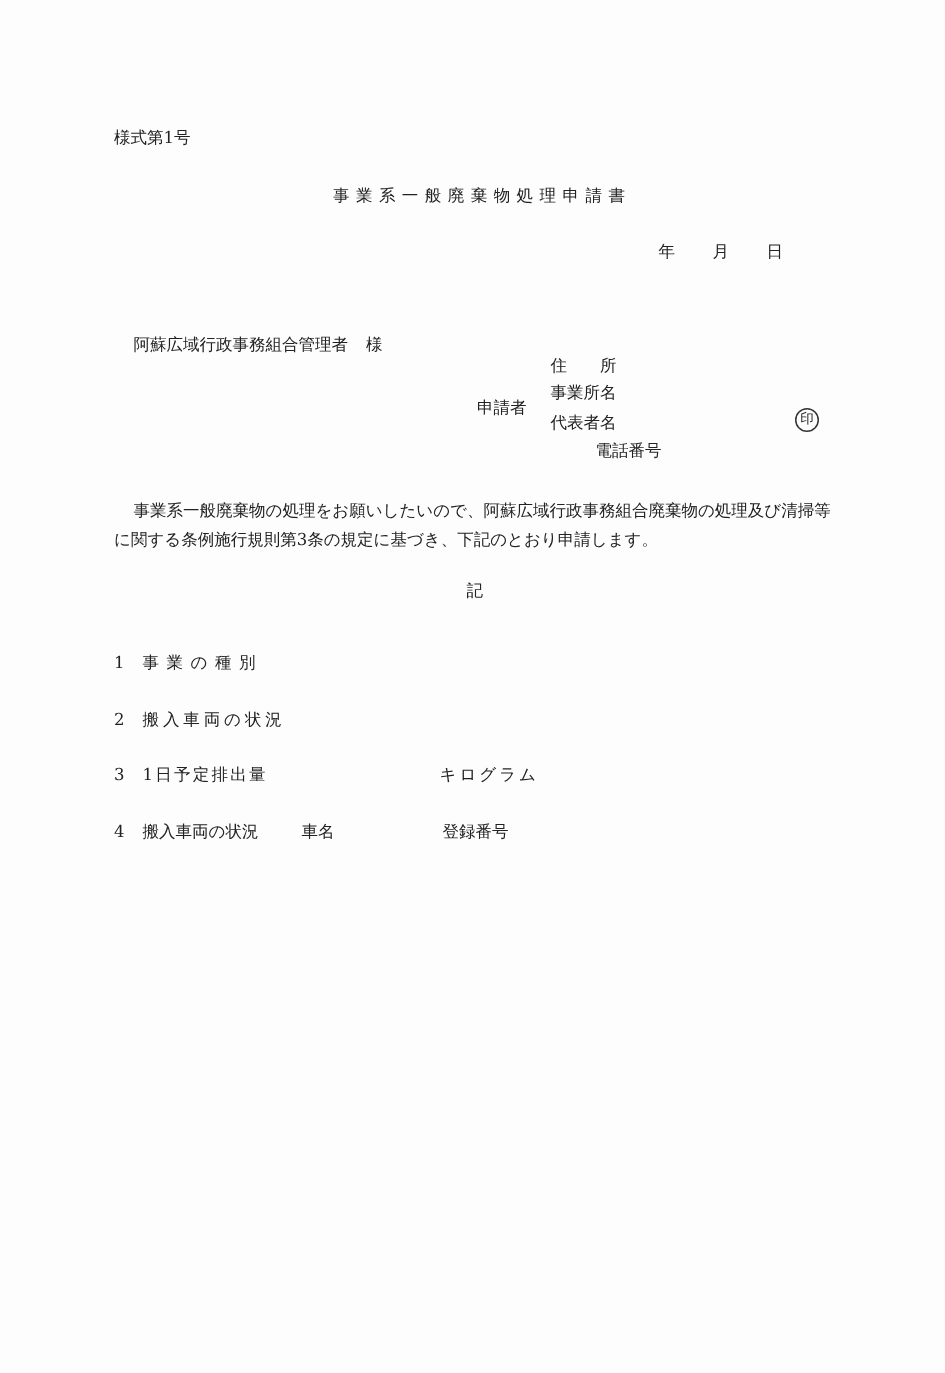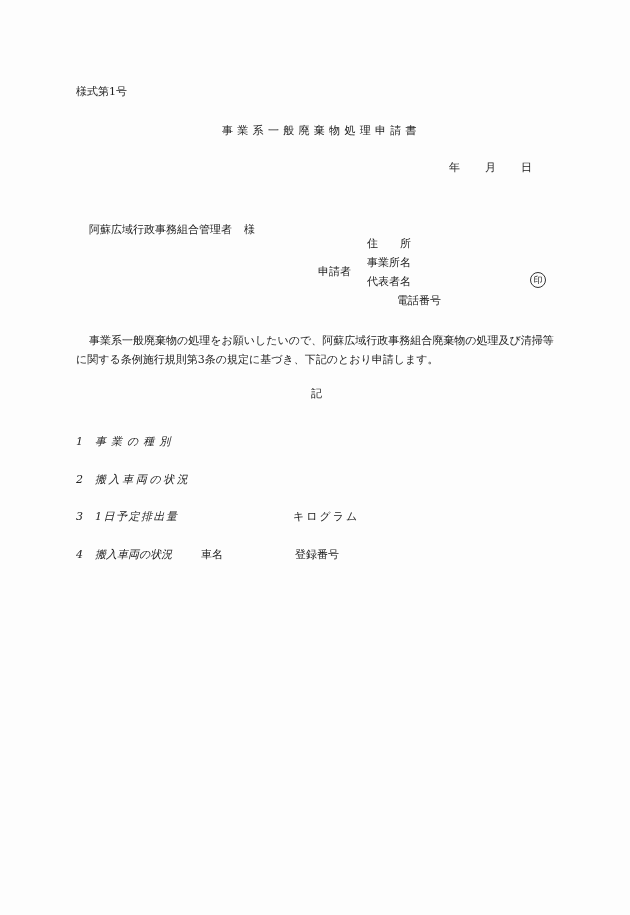--- a/index.html
+++ b/index.html
@@ -19,21 +19,21 @@
     }
     .abs {
       position: absolute;
       white-space: nowrap;
     }
     .form-number { left: 76px; top: 86px; }
     .doc-title {
       left: 222px; top: 125px;
       letter-spacing: 4.3px;
     }
-    .date-line { left: 449px; top: 162px; }
+    .date-line { left: 439px; top: 162px; }
     .date-line span { display: inline-block; }
     .date-line .gap { width: 25px; }
     .addressee { left: 89px; top: 200px; margin-top: 24px; }
     .addressee .honorific { margin-left: 12px; }
 
     .applicant-label { left: 318px; top: 238px; margin-top: 28px; }
     .applicant-field { left: 367px; }
     .f-address { top: 238px; }
     .f-address .sp { display: inline-block; width: 22px; }
     .f-office { top: 257px; font-family: Liberation Serif, serif; }
@@ -51,21 +51,21 @@
 
     .body-text {
       left: 76px; top: 331px;
       width: 484px;
       white-space: normal;
       line-height: 19px;
       text-indent: 13px;
     }
     .ki { left: 311px; top: 388px; }
 
-    .item { left: 76px; font-style: italic; }
+    .item { left: 76px; }
     .item .num { display: inline-block; width: 19px; }
     .item1 { top: 436px; }
     .item2 { top: 474px; }
     .item3 { top: 511px; }
     .item4 { top: 549px; }
     .spaced-wide { letter-spacing: 5px; }
     .spaced-mid { letter-spacing: 2.6px; }
     .spaced-small { letter-spacing: 1.5px; }
     .unit-kg { left: 293px; top: 511px; letter-spacing: 2px; }
     .car-name { left: 201px; top: 549px; }

